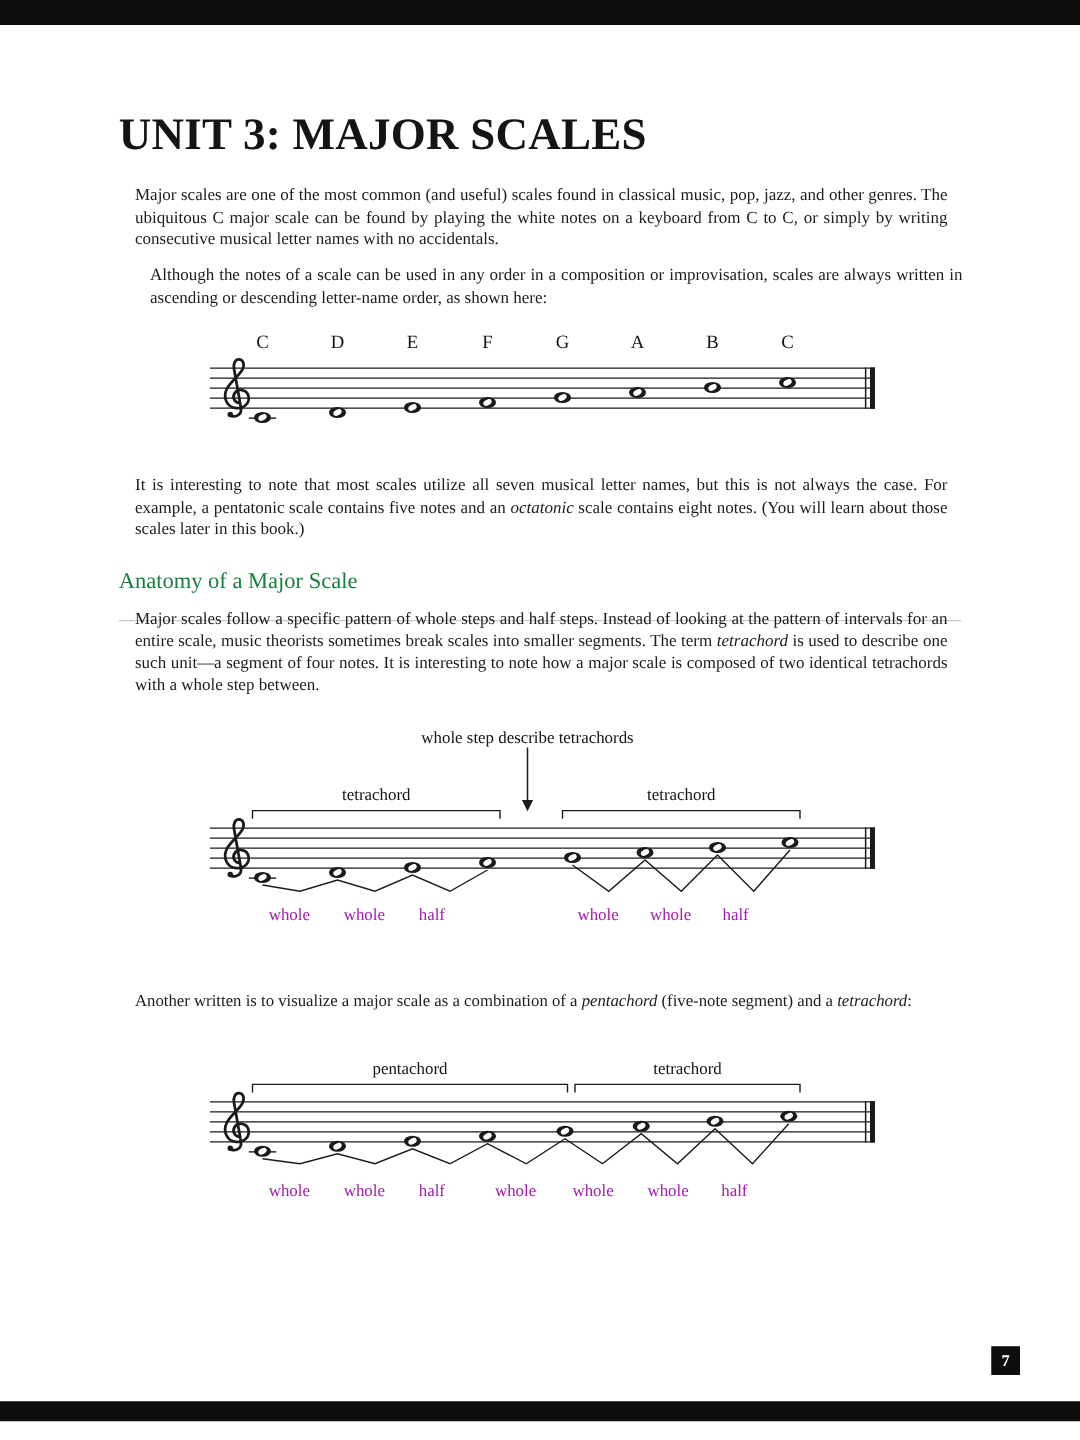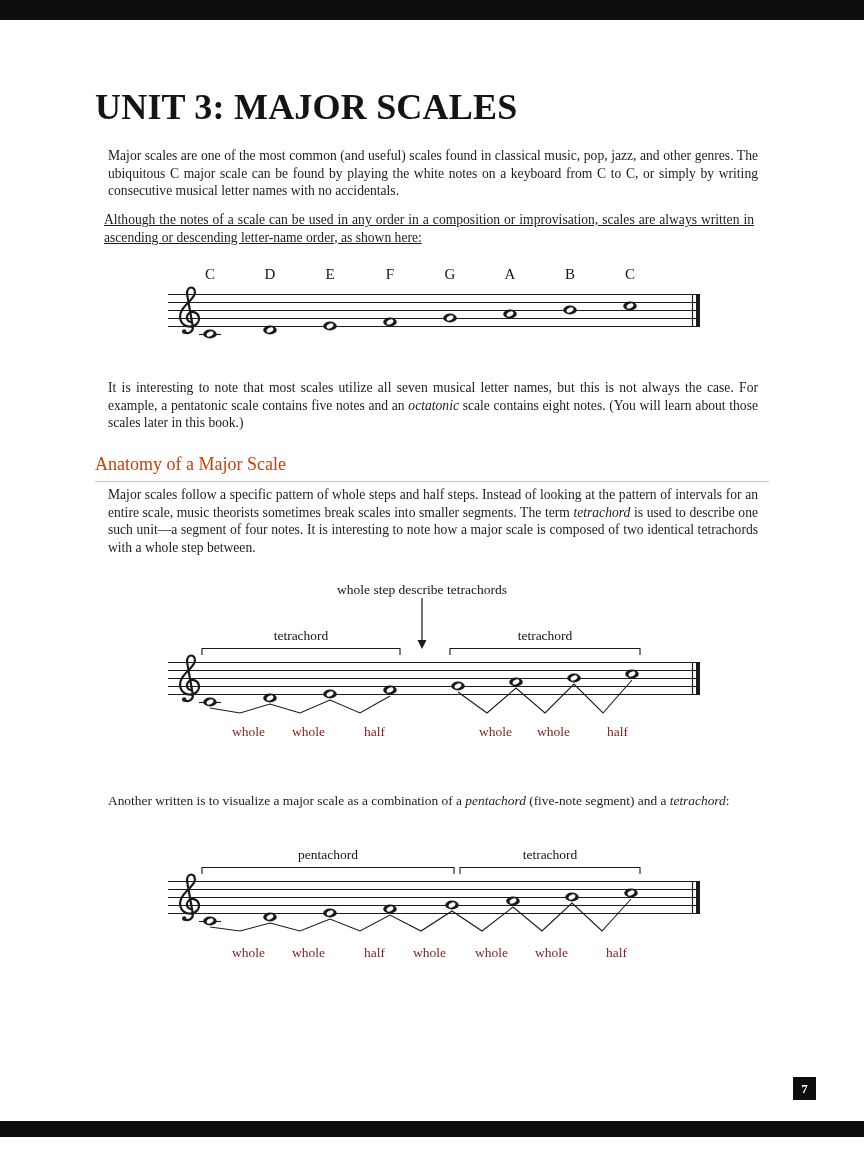--- a/index.html
+++ b/index.html
@@ -10,45 +10,45 @@
   }
   .abs { position:absolute; }
   .bar { background:#0d0d0d; left:0; width:864px; }
   .title {
     font-size:36px; font-weight:bold; color:#141414; letter-spacing:0.2px;
     font-family:"Liberation Serif", serif; white-space:nowrap;
   }
   .para { font-size:13.6px; line-height:17.6px; text-align:justify; color:#1c1c1c; }
   .oneline { white-space:nowrap; text-align:left; font-size:13.4px; }
   .h2 {
-    font-size:18px; font-weight:normal; color:#c2410c;
-    border-bottom:1px solid #c9c9c9; padding-bottom:6px;
+    font-size:18px; font-weight:normal; color:#15803d;
+    border-bottom:1px solid #c9c9c9; padding-bottom:21px;
   }
   .fig { position:absolute; }
   .fig span { position:absolute; display:block; }
   .note-letter { width:30px; text-align:center; font-size:15px; color:#141414; }
   .fig-label { width:260px; text-align:center; font-size:13.5px; color:#141414; }
   .bracket-label { width:120px; text-align:center; font-size:13.5px; color:#141414; }
-  .step-label { width:50px; text-align:right; font-size:13.5px; color:#7f1d1d; }
+  .step-label { width:50px; text-align:left; font-size:13.5px; color:#a21caf; }
   .pagenum-box {
     background:#0d0d0d; color:#ffffff; width:23px; height:23px;
     display:flex; align-items:center; justify-content:center;
     font-size:13px; font-weight:bold;
   }
   svg { position:absolute; overflow:visible; }
 </style>
 </head>
 <body>
 
 <div class="abs bar" style="top:0; height:20px;"></div>
 
 <h1 class="abs title" style="left:95px; top:86px;">UNIT 3: MAJOR SCALES</h1>
 
 <p class="abs para" style="left:108px; top:147px; width:650px;">Major scales are one of the most common (and useful) scales found in classical music, pop, jazz, and other genres. The ubiquitous C major scale can be found by playing the white notes on a keyboard from C to C, or simply by writing consecutive musical letter names with no accidentals.</p>
-<p class="abs para" style="left:104px; top:211px; width:650px;text-decoration:underline;">Although the notes of a scale can be used in any order in a composition or improvisation, scales are always written in ascending or descending letter-name order, as shown here:</p>
+<p class="abs para" style="left:120px; top:211px; width:650px;">Although the notes of a scale can be used in any order in a composition or improvisation, scales are always written in ascending or descending letter-name order, as shown here:</p>
 
 <div class="fig" style="left:168px; top:262px; width:540px; height:105px;">
   <span class="note-letter" style="left:27px;  top:4px;">C</span>
   <span class="note-letter" style="left:87px;  top:4px;">D</span>
   <span class="note-letter" style="left:147px; top:4px;">E</span>
   <span class="note-letter" style="left:207px; top:4px;">F</span>
   <span class="note-letter" style="left:267px; top:4px;">G</span>
   <span class="note-letter" style="left:327px; top:4px;">A</span>
   <span class="note-letter" style="left:387px; top:4px;">B</span>
   <span class="note-letter" style="left:447px; top:4px;">C</span>

